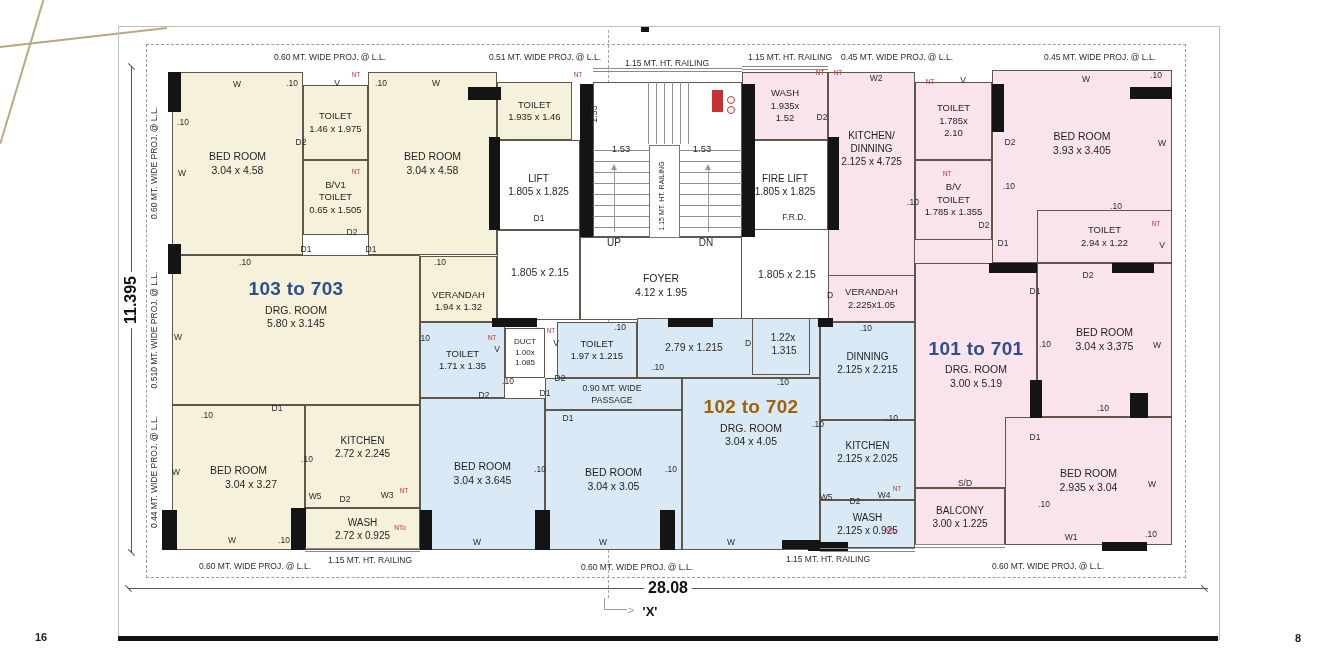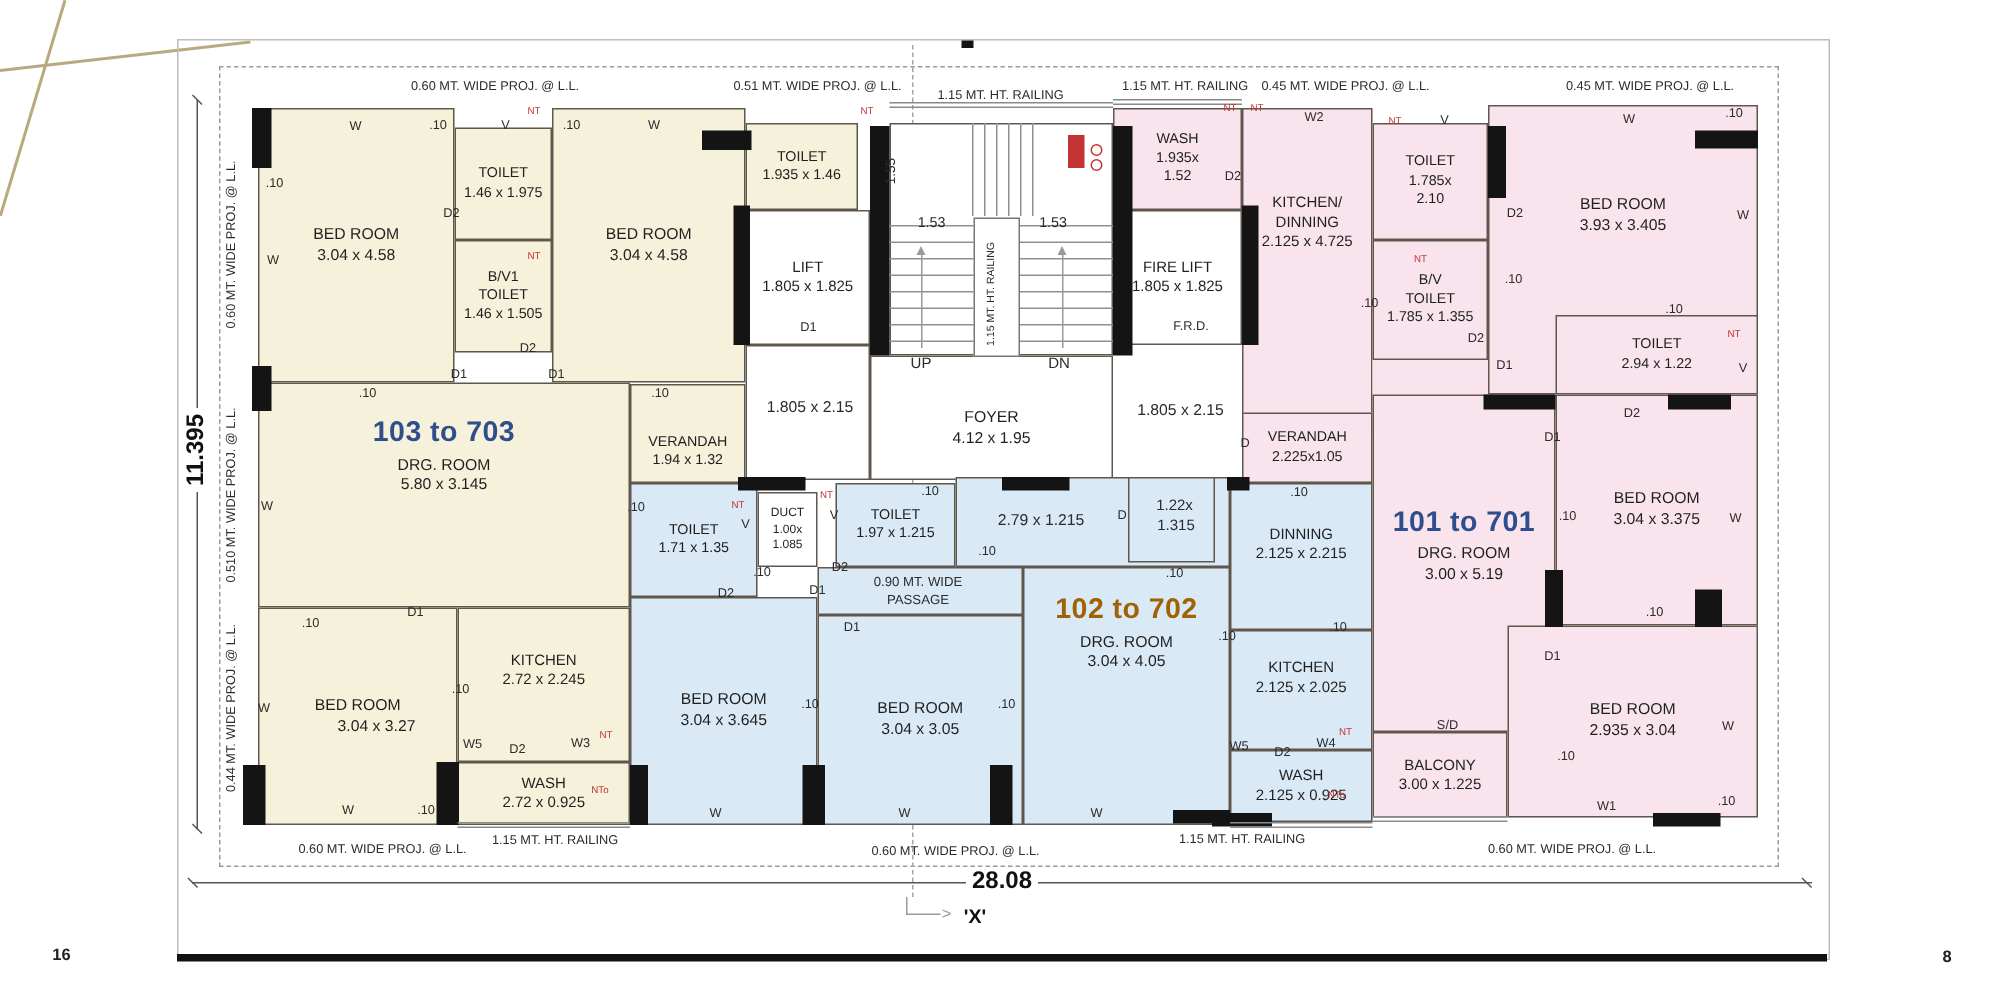--- a/index.html
+++ b/index.html
@@ -59,21 +59,21 @@
       <div class="room" style="left: 303px; top: 85px; width: 65px; height: 75px; background: rgb(246, 241, 218);">
         <div class="inner">
           <span class="rl" style="font-size: 9.5px;">TOILET</span>
           <span class="rl" style="font-size: 9.5px;">1.46 x 1.975</span>
         </div>
       </div>
       <div class="room" style="left: 303px; top: 160px; width: 65px; height: 75px; background: rgb(246, 241, 218);">
         <div class="inner">
           <span class="rl" style="font-size: 9.5px;">B/V1</span>
           <span class="rl" style="font-size: 9.5px;">TOILET</span>
-          <span class="rl" style="font-size: 9.5px;">1.46 x 1.505</span>
+          <span class="rl" style="font-size: 9.5px;">0.65 x 1.505</span>
         </div>
       </div>
       <div class="room" style="left: 368px; top: 72px; width: 129px; height: 183px; background: rgb(246, 241, 218);">
         <div class="inner">
           <span class="rl" style="font-size: 10.5px;">BED ROOM</span>
           <span class="rl" style="font-size: 10.5px;">3.04 x 4.58</span>
         </div>
       </div>
       <div class="room" style="left: 172px; top: 255px; width: 248px; height: 150px; background: rgb(246, 241, 218);">
         <div class="inner" style="transform: translateY(-26px);">

